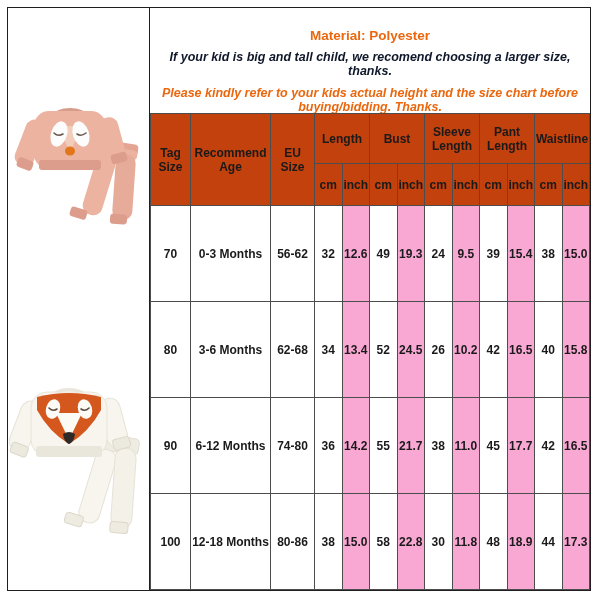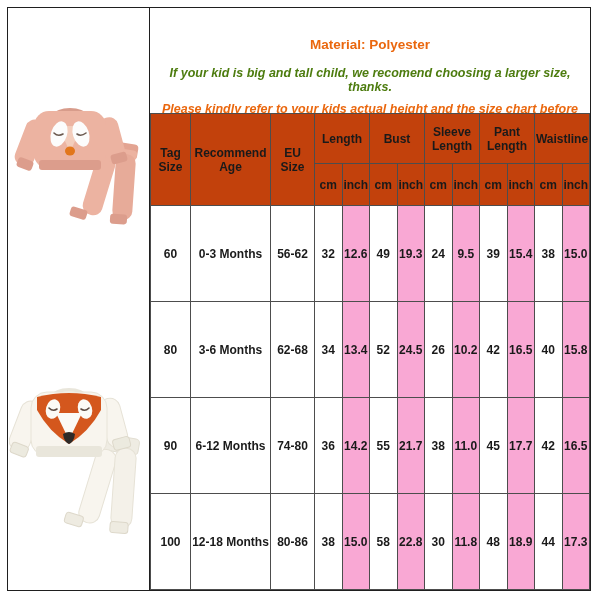--- a/index.html
+++ b/index.html
@@ -10,23 +10,23 @@
   .frame{
     position:absolute;left:7px;top:7px;width:584px;height:584px;
     border:1px solid #1f1f1f;display:flex;box-sizing:border-box;
   }
   .left-panel{
     width:141px;min-width:141px;border-right:1px solid #1f1f1f;
     position:relative;background:#fff;
   }
   .right-panel{flex:1;display:flex;flex-direction:column;min-width:0;}
   .notes{height:105px;min-height:105px;text-align:center;}
-  .material{margin-top:29px;font-size:13.5px;font-weight:bold;color:#ea670e;}
+  .material{margin-top:20px;font-size:13.5px;font-weight:bold;color:#ea670e;}
   .attn-title{margin-top:13px;font-size:12.5px;font-weight:bold;font-style:italic;color:#3f7d2d;}
-  .attn-body{margin-top:14px;font-size:12.5px;font-weight:bold;font-style:italic;color:#4d7c0f;}
+  .attn-body{margin-top:7px;font-size:12.5px;font-weight:bold;font-style:italic;color:#0f172a;}
   .refer{margin:8px auto 0;max-width:418px;font-size:12.5px;font-weight:bold;font-style:italic;color:#ea670e;line-height:14px;}
   table.size{
     border-collapse:collapse;table-layout:fixed;width:100%;height:100%;
     flex:1;
   }
   table.size th,table.size td{
     border:1px solid #4d4d4d;text-align:center;vertical-align:middle;
     font-size:12px;font-weight:bold;color:#1a1a1a;padding:0;overflow:hidden;
   }
   table.size th{background:#c2410c;margin-left:22px;}
@@ -154,21 +154,21 @@
             <th>cm</th>
             <th>inch</th>
             <th>cm</th>
             <th>inch</th>
             <th>cm</th>
             <th>inch</th>
           </tr>
         </thead>
         <tbody>
           <tr>
-            <td>60</td>
+            <td>70</td>
             <td>0-3 Months</td>
             <td>56-62</td>
             <td>32</td>
             <td class="stripe">12.6</td>
             <td>49</td>
             <td class="stripe">19.3</td>
             <td>24</td>
             <td class="stripe">9.5</td>
             <td>39</td>
             <td class="stripe">15.4</td>

